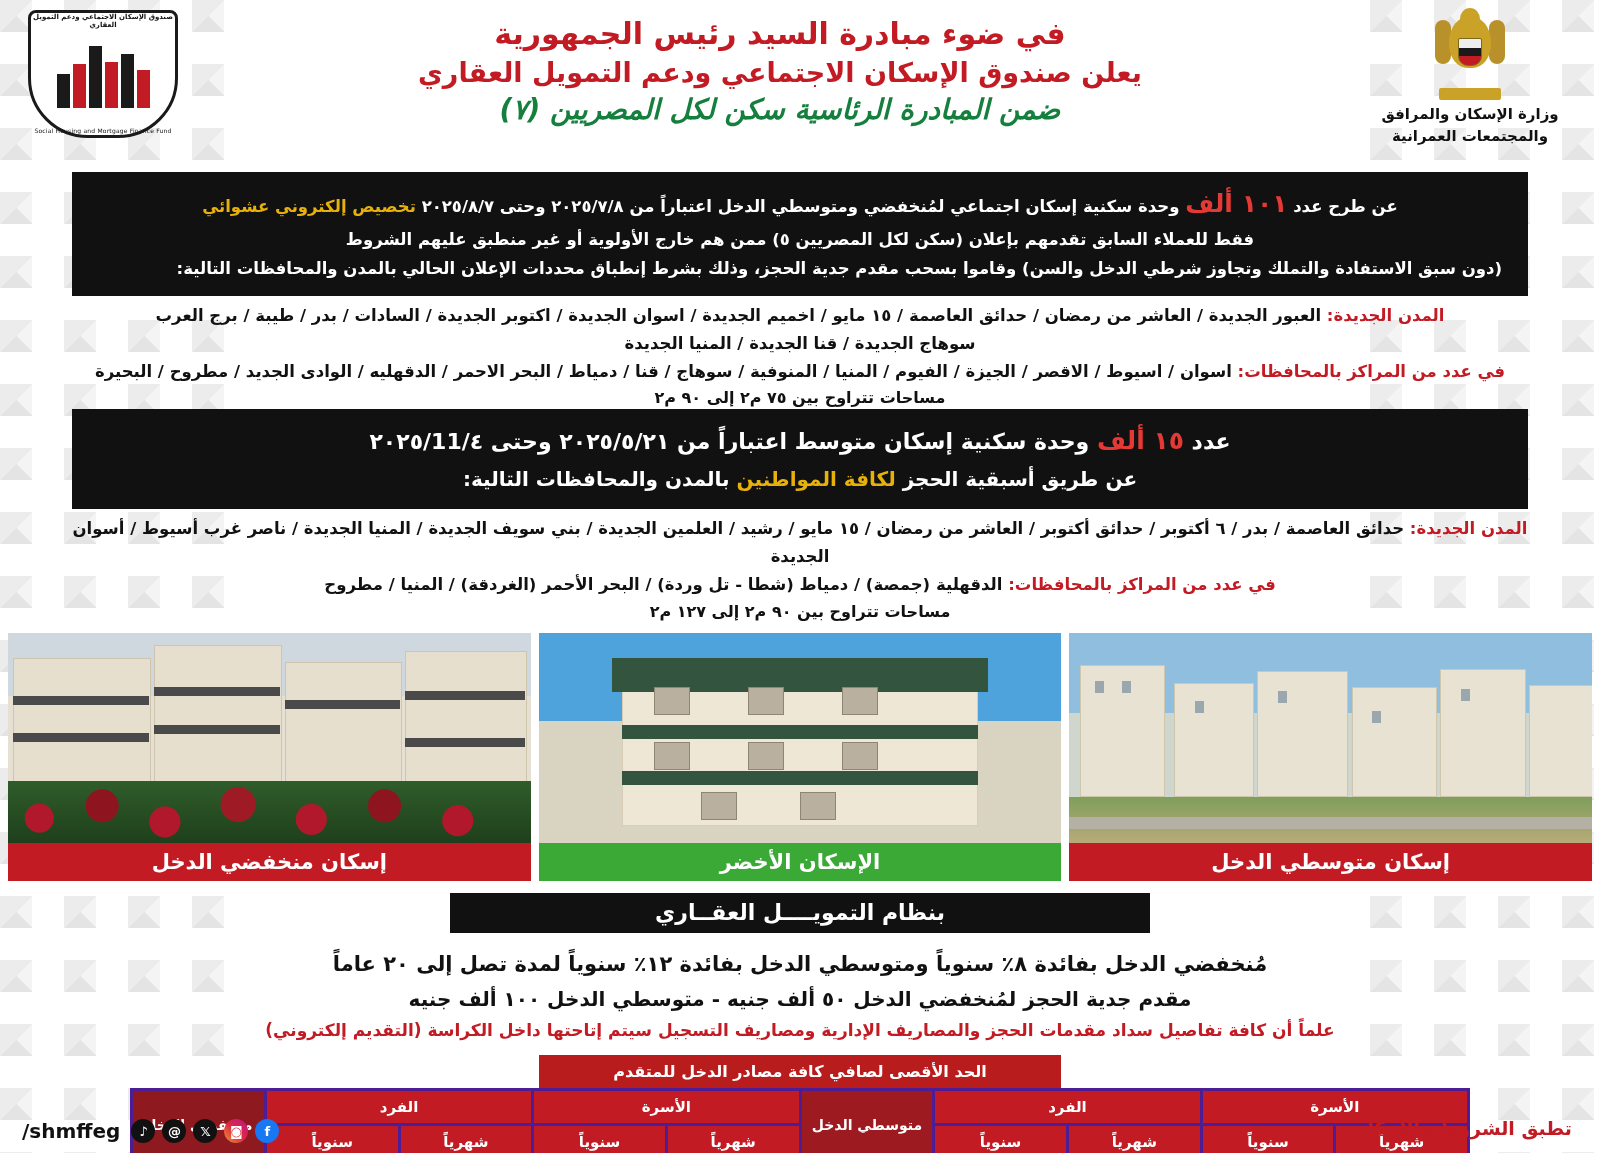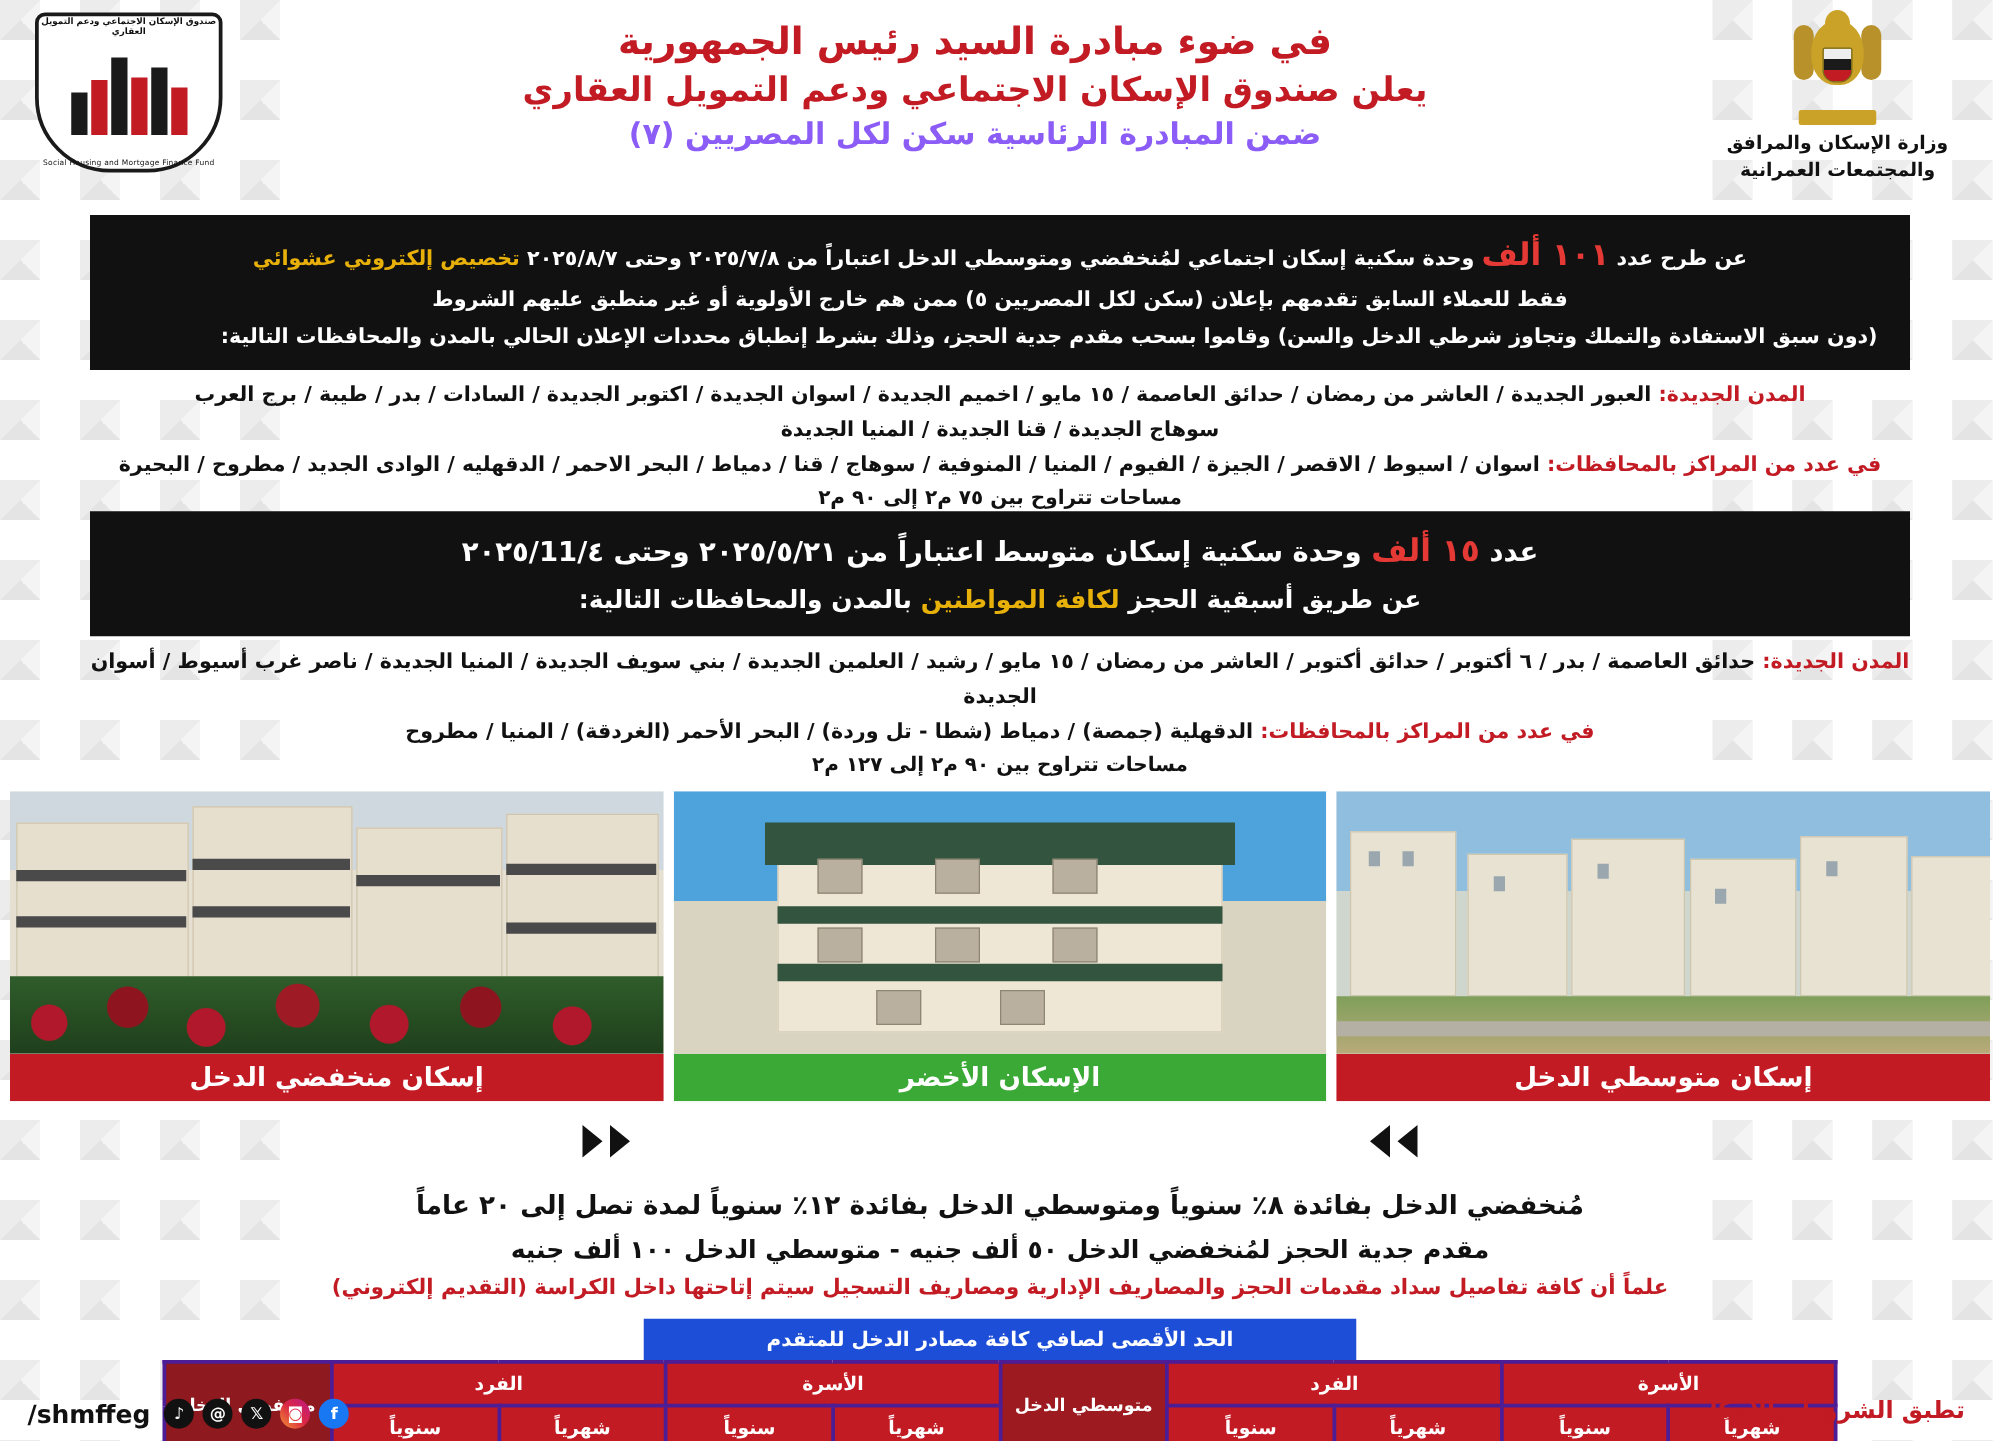--- a/index.html
+++ b/index.html
@@ -87,21 +87,21 @@
     width:62px;height:12px;background:#c9a227;border-radius:2px;
   }
   .ministry-text{
     font-size:15px;font-weight:bold;color:#111;line-height:1.45;
   }
   .header-title{
     position:absolute;left:200px;right:240px;top:14px;text-align:center;
   }
   .ht1{font-size:30px;font-weight:bold;color:#c21b24;line-height:1.35;}
   .ht2{font-size:27px;font-weight:bold;color:#c21b24;line-height:1.35;}
-  .ht3{font-size:24px;font-weight:bold;color:#8b5cf6;line-height:1.35;}
+  .ht3{font-size:28px;font-weight:bold;color:#15803d;line-height:1.35;font-style:italic;}
 
   
   .black-banner{
     background:#111;color:#fff;margin:0 72px;padding:10px 26px 12px;
     position:relative;
   }
   .black-banner.bb1{margin-top:4px;}
   .bb-line{font-size:16.5px;line-height:1.75;text-align:center;font-weight:bold;}
   .big-num{color:#e53935;font-size:25px;font-weight:bold;}
   .gold{color:#e8b10a;}
@@ -184,21 +184,21 @@
   .chev.c{left:calc(50% + 318px);border-right:16px solid #111;}
   .chev.d{left:calc(50% + 296px);border-right:16px solid #111;}
 
   .fin-lines{text-align:center;padding:14px 40px 0;}
   .fin-l1{font-size:21px;font-weight:bold;color:#111;line-height:1.7;}
   .fin-l2{font-size:20px;font-weight:bold;color:#111;line-height:1.7;}
   .fin-l3{font-size:17px;font-weight:bold;color:#c21b24;line-height:1.7;}
 
   
   .tbl-title{
-    width:570px;margin:10px auto 0;background:#1d4ed8;color:#fff;
+    width:522px;margin:10px auto 0;background:#b91c1c;color:#fff;
     text-align:center;font-size:16px;font-weight:bold;padding:7px 0;
   }
   .tbl-wrap{margin:0 130px;}
   table{border-collapse:collapse;width:100%;table-layout:fixed;}
   th,td{border:3px solid #4c1d95;text-align:center;font-size:15px;padding:7px 2px;}
   th{background:#c21b24;color:#fff;font-weight:bold;font-size:15px;}
   .cat{background:#9d1b20;color:#fff;font-weight:bold;font-size:14px;}
   .cat2{background:#8e1a1f;color:#fff;font-weight:bold;font-size:14px;}
 
   
@@ -361,20 +361,21 @@
         <div class="stripe" style="left:76%;top:50%;width:23%;"></div>
         <div class="flowers"></div>
       </div>
       <div class="cap red">إسكان منخفضي الدخل</div>
     </div>
   </div>
 
   <div class="fin-wrap">
     <div class="chev a"></div>
     <div class="chev b"></div>
+    <div class="fin-bar">بنظام التمويــــل العقــاري</div>
     <div class="chev c"></div>
     <div class="chev d"></div>
   </div>
 
   <div class="fin-lines">
     <div class="fin-l1">مُنخفضي الدخل بفائدة ٨٪ سنوياً ومتوسطي الدخل بفائدة ١٢٪ سنوياً لمدة تصل إلى ٢٠ عاماً</div>
     <div class="fin-l2">مقدم جدية الحجز لمُنخفضي الدخل ٥٠ ألف جنيه  -  متوسطي الدخل ١٠٠ ألف جنيه</div>
     <div class="fin-l3">علماً أن كافة تفاصيل سداد مقدمات الحجز والمصاريف الإدارية ومصاريف التسجيل سيتم إتاحتها داخل الكراسة (التقديم إلكتروني)</div>
   </div>
 

